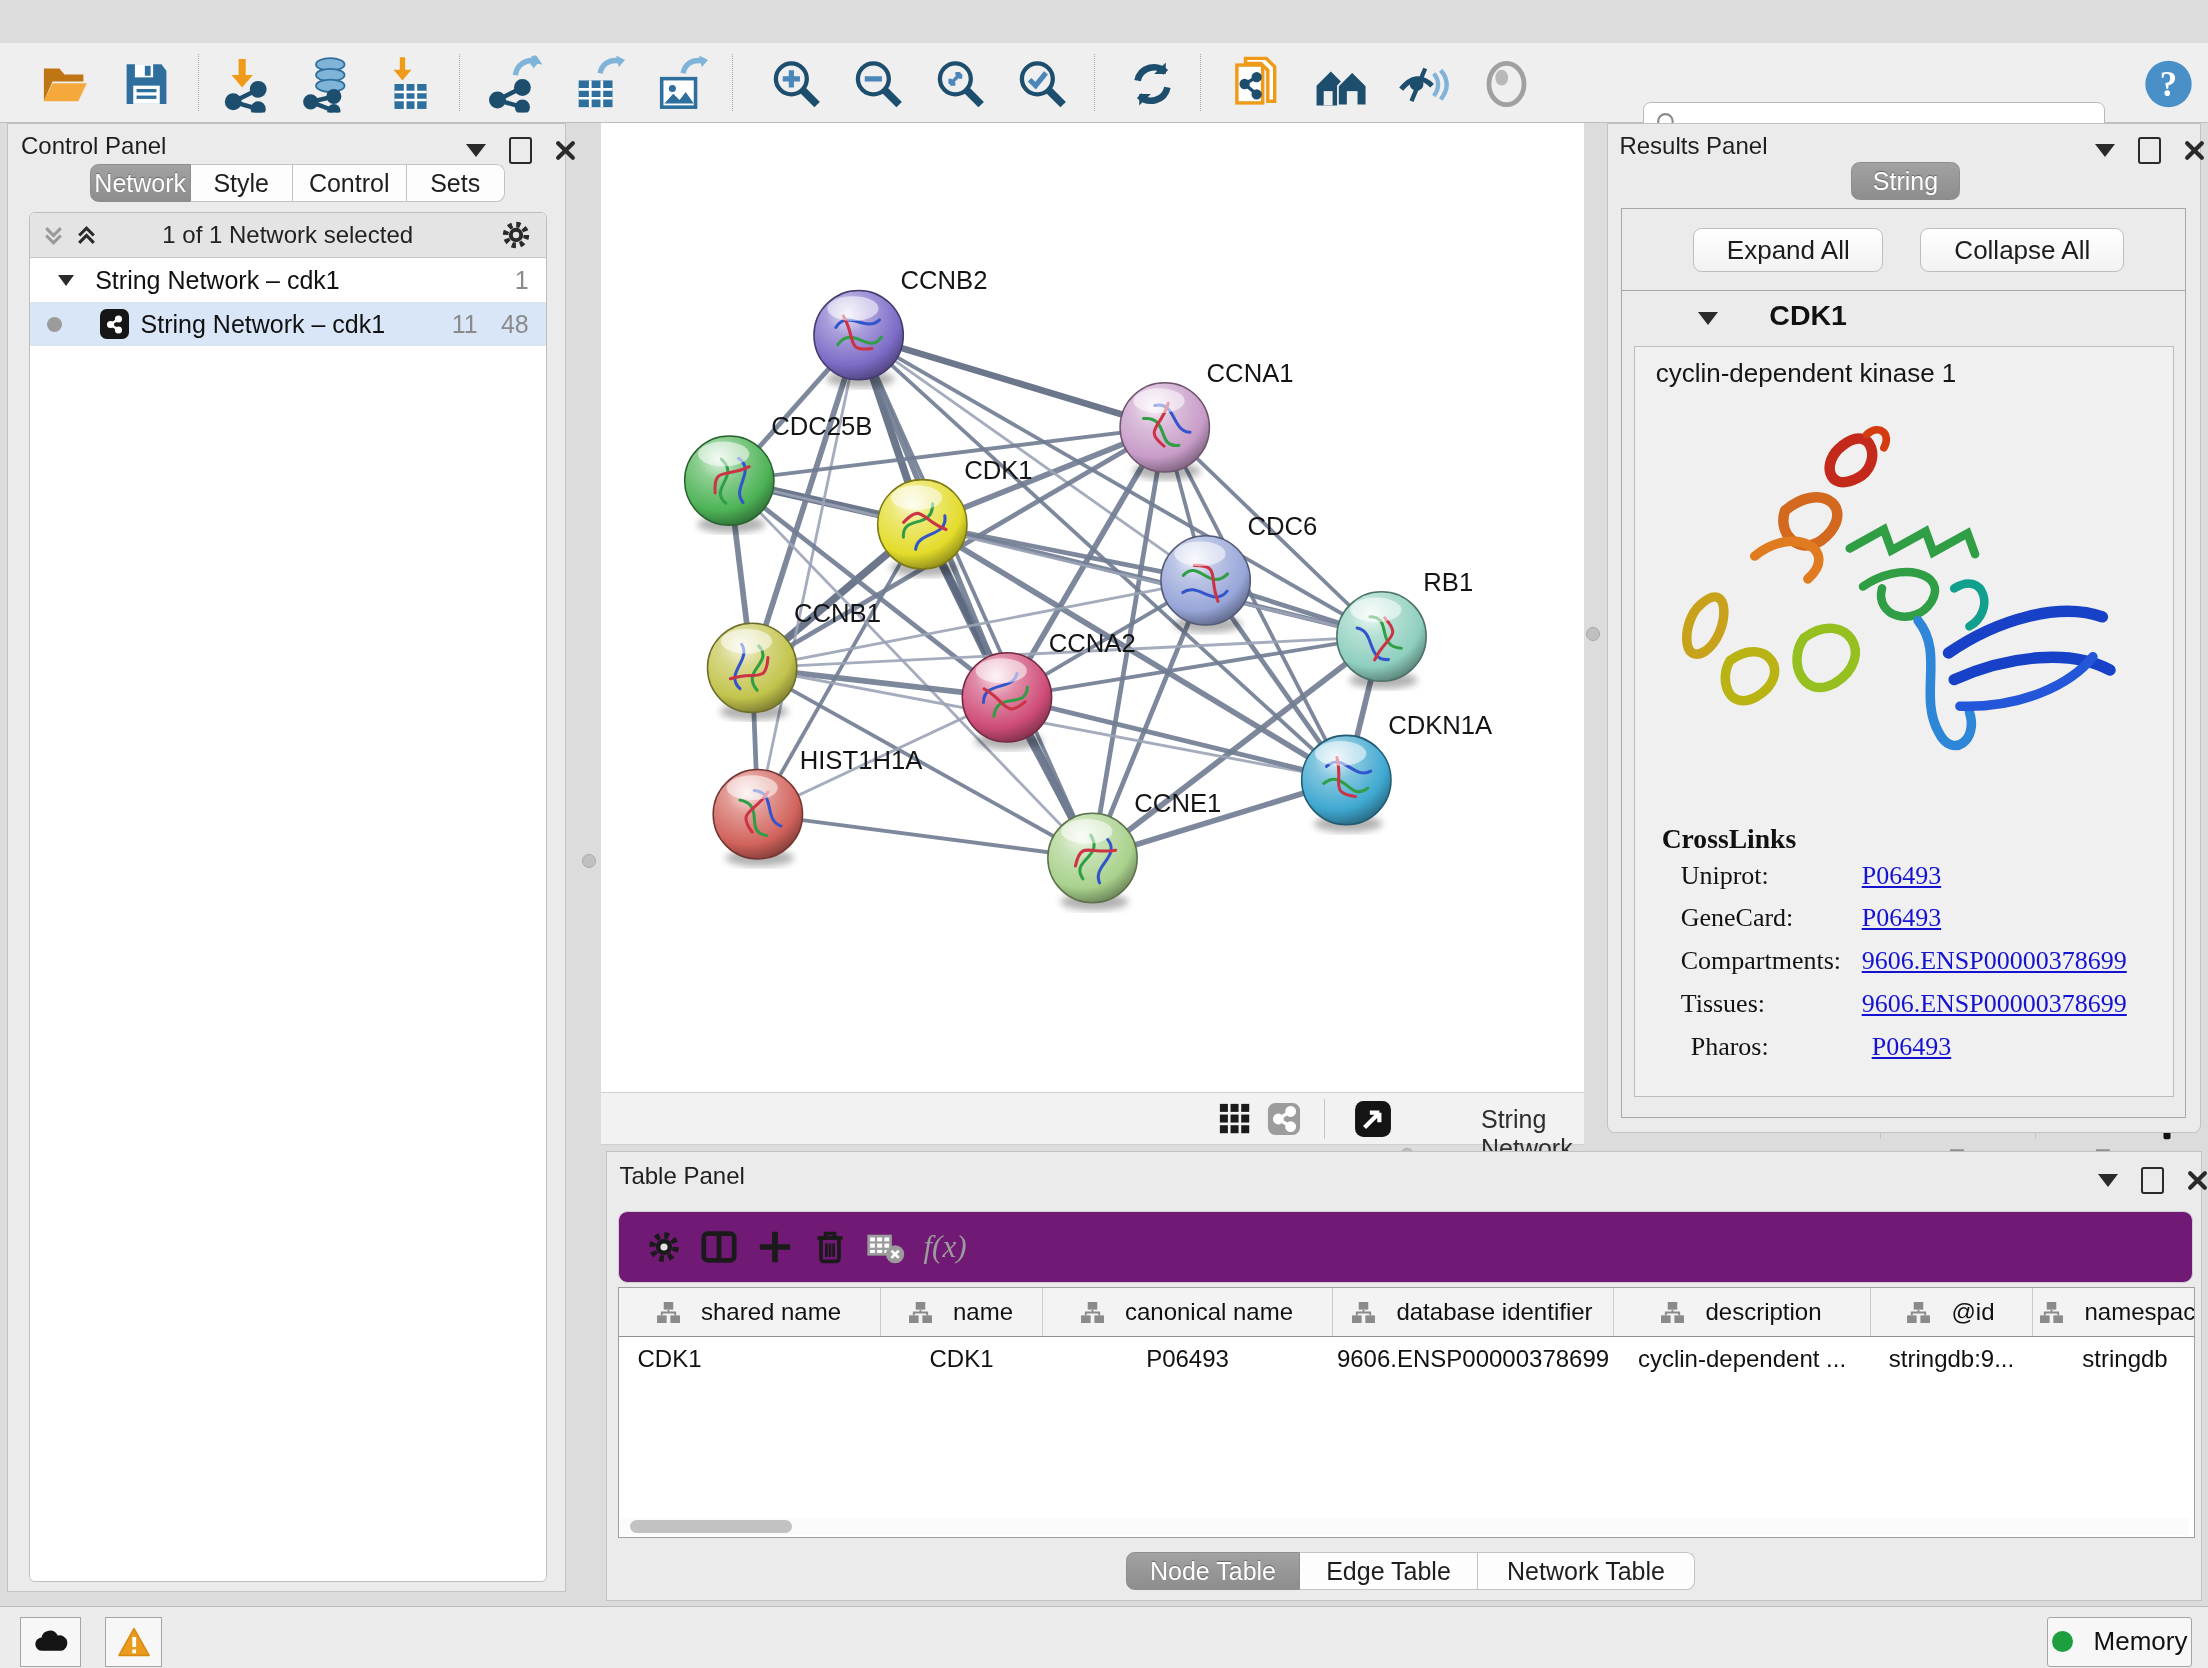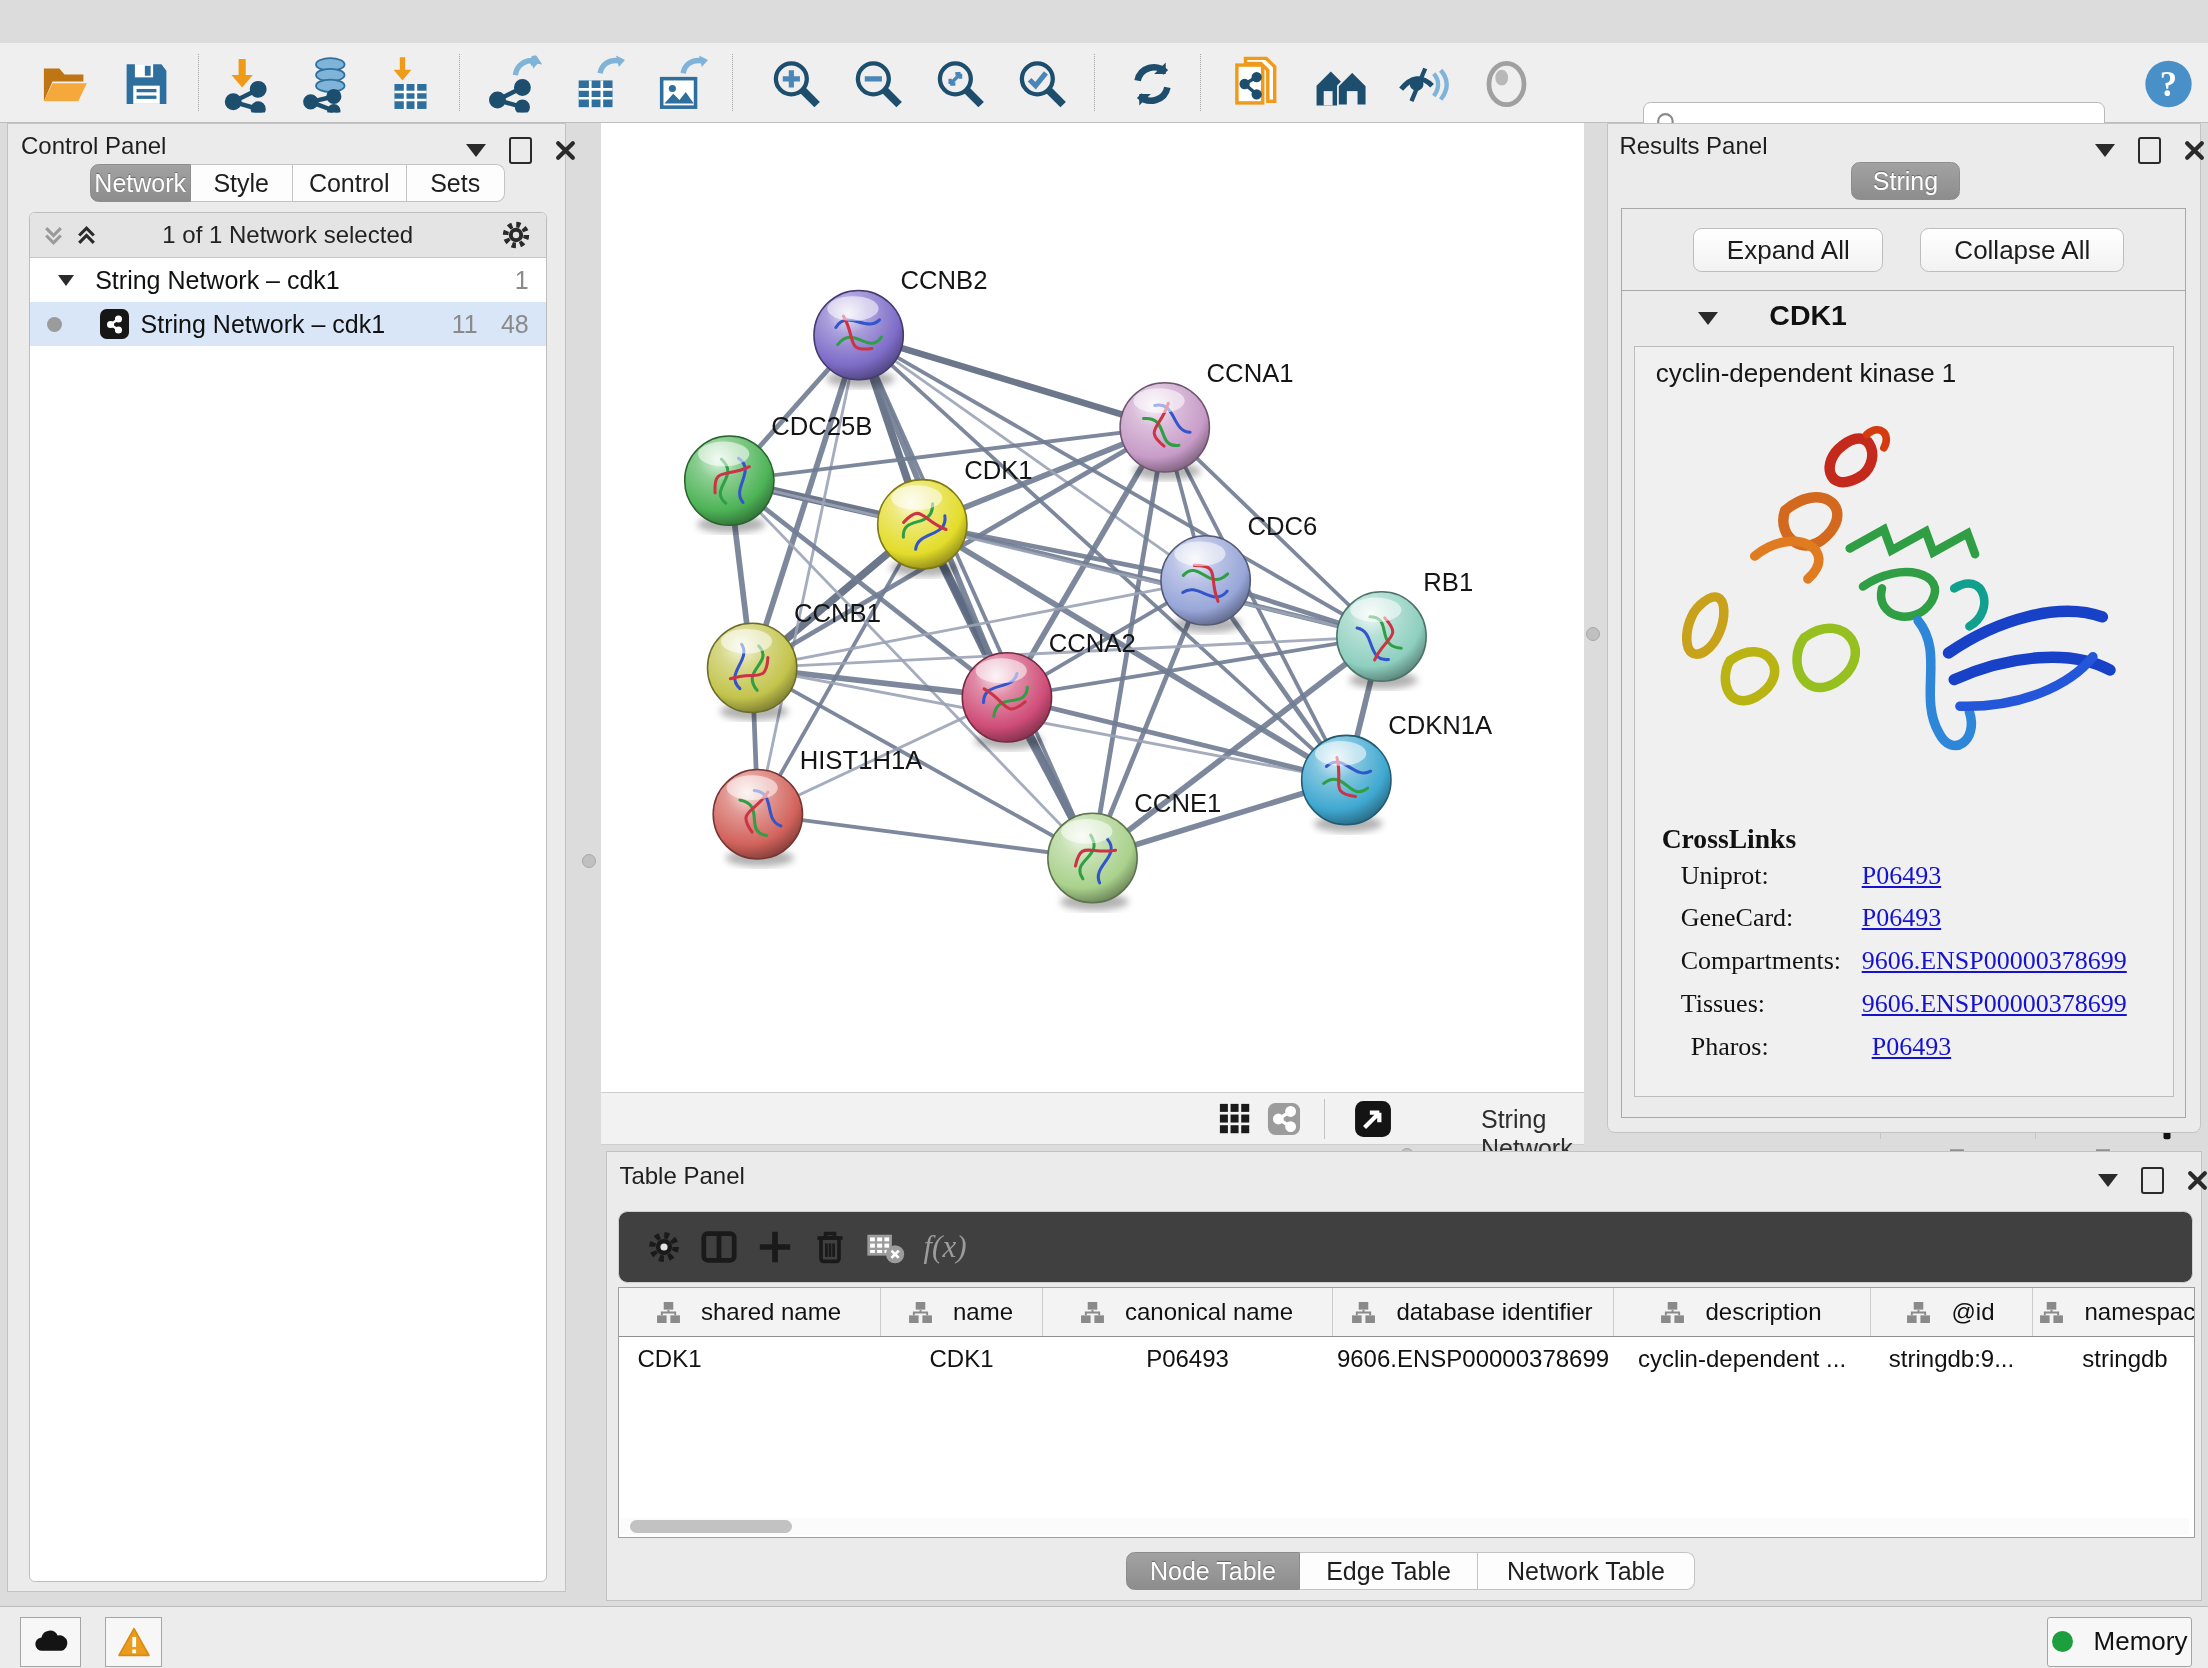--- a/index.html
+++ b/index.html
@@ -46,21 +46,21 @@
   .results-panel{position:absolute;left:1607px;top:123px;width:594px;height:1010px;background:#ebebeb;border:1px solid #c2c2c2;box-sizing:border-box;border-radius:0 0 7.6px 7.6px;}
   .rp-outerbox{position:absolute;left:13.3px;top:84px;width:563px;height:81px;border:1px solid #a8a8a8;background:#ebebeb;}
   .rp-mainbox{position:absolute;left:13.3px;top:166px;width:563px;height:826px;border:1px solid #a8a8a8;background:#ebebeb;}
   .btn{background:linear-gradient(#ffffff,#f2f2f2);border:1px solid #bdbdbd;border-radius:8.6px;font-size:26px;color:#1c1c1c;display:flex;align-items:center;justify-content:center;cursor:pointer;font-family:"Liberation Sans",sans-serif;}
   .rp-card{position:absolute;left:11.4px;top:55px;width:538px;height:749px;border:1px solid #bdbdbd;background:#f0f0f0;}
   .serif{font-family:"Liberation Serif",serif;}
   .xl-row{position:absolute;font-size:26px;color:#111;}
   .xl-row a{color:#1512d0;text-decoration:underline;cursor:pointer;}
   
   .table-panel{position:absolute;left:606px;top:1151px;width:1596px;height:450px;background:#ebebeb;border:1px solid #c2c2c2;box-sizing:border-box;}
-  .tp-toolbar{position:absolute;left:10.5px;top:59px;width:1575px;height:72px;background:#404040;border:1px solid #d0d0d0;border-radius:9.5px;display:flex;align-items:center;gap:18px;padding-left:27px;box-sizing:border-box;}
+  .tp-toolbar{position:absolute;left:10.5px;top:59px;width:1575px;height:72px;background:#701a75;border:1px solid #d0d0d0;border-radius:9.5px;display:flex;align-items:center;gap:18px;padding-left:27px;box-sizing:border-box;}
   .tp-tablebox{position:absolute;left:10.5px;top:135px;width:1575px;height:249px;border:1px solid #9e9e9e;background:#fff;overflow:hidden;}
   .thead{display:flex;height:48px;background:#f3f3f3;border-bottom:1.9px solid #8f8f8f;}
   .th{display:flex;align-items:center;justify-content:center;gap:21px;font-size:24px;color:#111;border-right:1px solid #ccc;box-sizing:border-box;cursor:pointer;flex:none;}
   .trow{display:flex;height:43px;background:#fff;}
   .td{font-size:24px;color:#111;display:flex;align-items:center;justify-content:center;box-sizing:border-box;flex:none;overflow:hidden;white-space:nowrap;}
   .td.left{justify-content:flex-start;padding-left:19px;}
   .hscroll{position:absolute;left:1.9px;bottom:1.9px;width:1569px;height:17px;background:#fbfbfb;}
   .hthumb{position:absolute;left:9.5px;top:1.9px;width:162px;height:13.3px;border-radius:6.7px;background:#c2c2c2;cursor:pointer;}
   
   .statusbar{position:absolute;left:0;top:1606px;width:2208px;height:62px;background:#ececec;border-top:1px solid #bcbcbc;}

